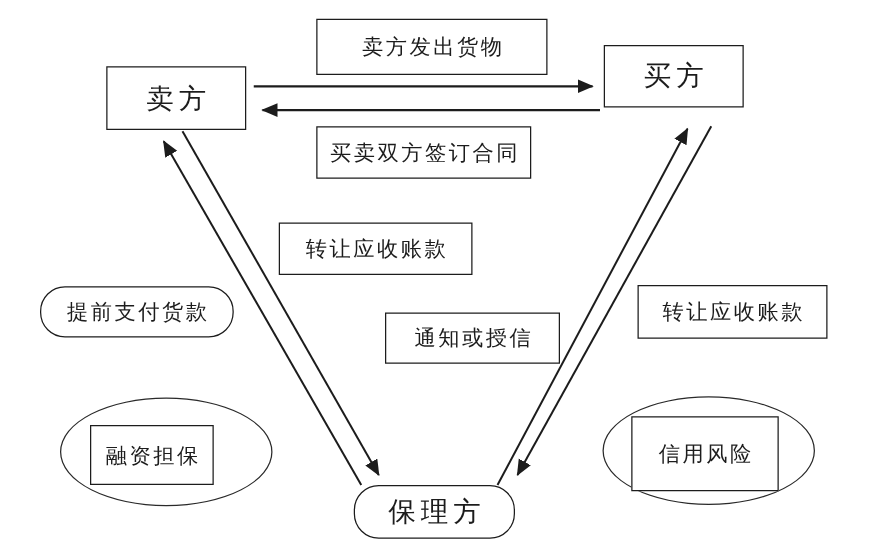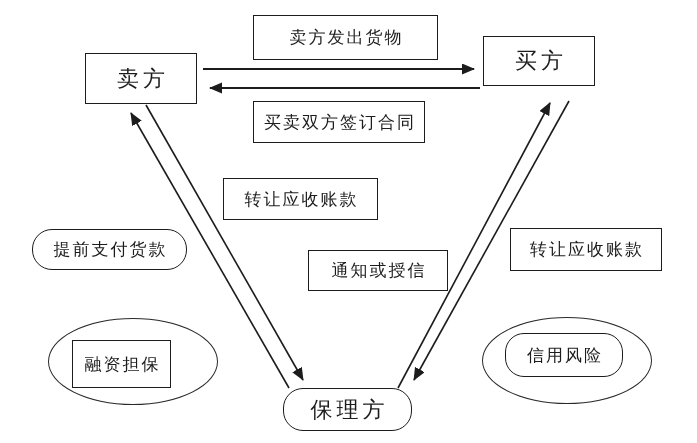--- a/index.html
+++ b/index.html
@@ -112,17 +112,17 @@
   <div class="box" style="left:510px; top:228px; width:152px; height:43px;">
     <span class="edge-label">转让应收账款</span>
   </div>
 
   <div class="ellipse" style="left:48px; top:318px; width:170px; height:87px;"></div>
   <div class="box" style="left:72px; top:340px; width:99px; height:48px;">
     <span class="edge-label">融资担保</span>
   </div>
 
   <div class="ellipse" style="left:482px; top:317px; width:170px; height:87px;"></div>
-  <div class="box" style="left:505px; top:333px; width:118px; height:44px;border-radius:19px;">
+  <div class="box" style="left:505px; top:333px; width:118px; height:60px;">
     <span class="edge-label">信用风险</span>
   </div>
 
 </div>
 
 </body></html>

